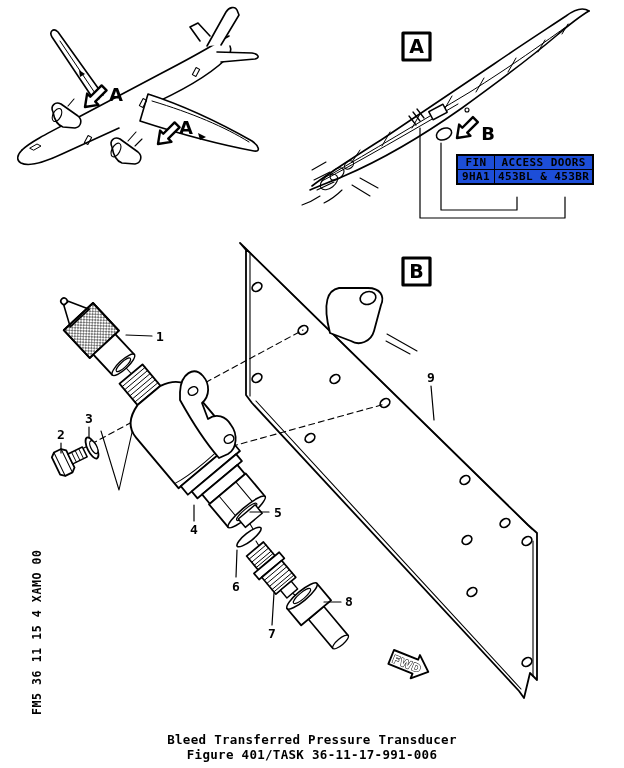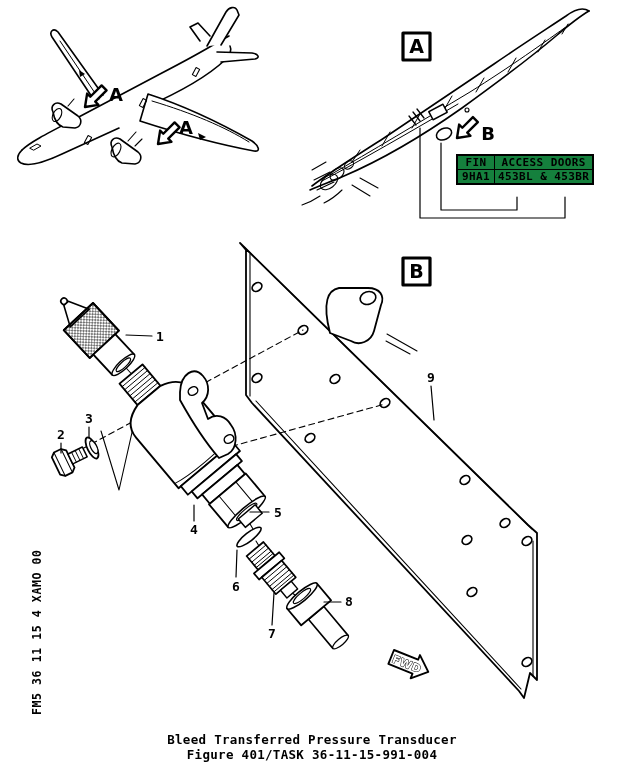--- a/index.html
+++ b/index.html
@@ -4,21 +4,21 @@
 <style>
   html,body{margin:0;padding:0;background:#888;}
   .stage{
     position:relative;width:624px;height:768px;background:#ffffff;
     font-family:"DejaVu Sans Mono", monospace; color:#000; overflow:hidden;
   }
   .stage svg{position:absolute;left:0;top:0;}
   
   .fin-table{
     position:absolute;left:456px;top:154px;border-collapse:collapse;
-    background:#15803d;
+    background:#1d4ed8;
   }
   .fin-table td{
     border:1.6px solid #000;
     font:bold 11px "DejaVu Sans Mono", monospace;
     padding:0 3px;height:13px;text-align:center;white-space:nowrap;
     letter-spacing:0.4px;
   }
   .fin-table{border:2px solid #000;}
   
   .caption{
@@ -309,16 +309,16 @@
         <td>9HA1</td>
         <td>453BL &amp; 453BR</td>
       </tr>
     </tbody>
   </table>
 
   <div class="sidecode">FM5 36 11 15 4 XAMO 00</div>
 
   <div class="caption">
     <div>Bleed Transferred Pressure Transducer</div>
-    <div>Figure 401/TASK 36-11-15-991-004</div>
+    <div>Figure 401/TASK 36-11-17-991-006</div>
   </div>
 
 </div>
 
 </body></html>

